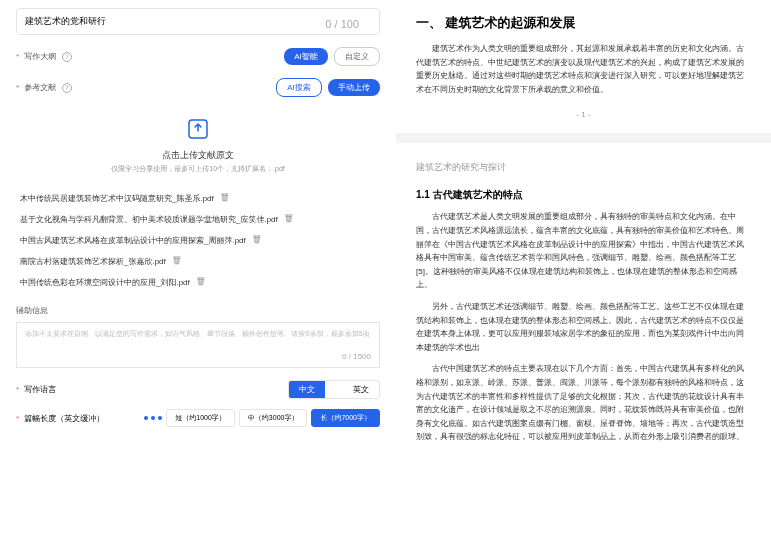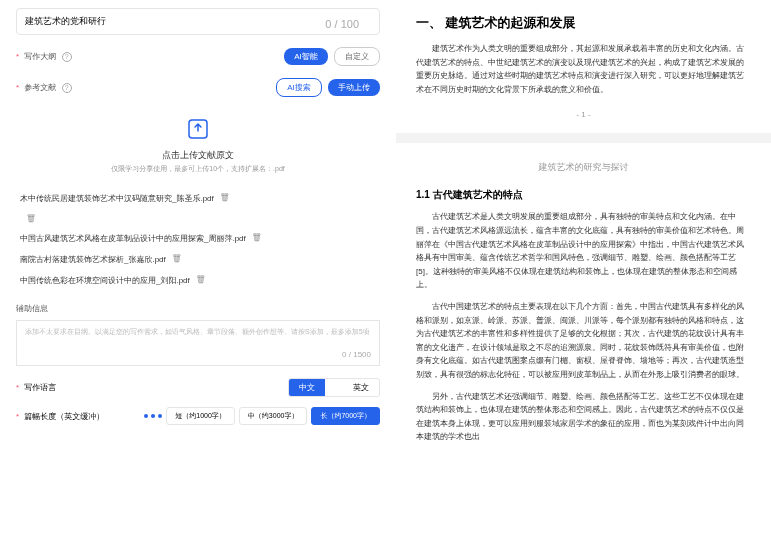--- a/index.html
+++ b/index.html
@@ -32,21 +32,21 @@
 .len-row { display: flex; justify-content: space-between; align-items: center; font-size: 8px; margin-top: 10px; }
 .len-btns { display: flex; gap: 4px; align-items: center; }
 .len-btn { padding: 3px 8px; border: 1px solid #e5e5e5; border-radius: 3px; font-size: 7px; }
 .len-btn.active { background: #2563eb; color: #fff; border-color: #2563eb; }
 .dots { display: flex; gap: 3px; }
 .dot { width: 4px; height: 4px; border-radius: 50%; background: #2563eb; }
 .right h2 { font-size: 13px; font-weight: 600; margin: 14px 0 10px; }
 .right p { font-size: 8px; color: #333; line-height: 1.7; text-indent: 2em; margin-bottom: 8px; }
 .right h3 { font-size: 10px; font-weight: 600; margin: 14px 0 8px; }
 .pagecenter { text-align: center; color: #999; font-size: 8px; margin: 14px 0; }
-.subtitle-c { text-align: center; color: #999; font-size: 9px; margin: 18px 0 6px; }
+.subtitle-c { text-align: left; color: #999; font-size: 9px; margin: 18px 0 6px; }
 .gray-strip { background: #f3f3f3; height: 10px; margin: 0 -20px 0; }
 </style>
 </head>
 <body>
 
 <div class="left">
   <div class="input-row">
     <span>建筑艺术的党和研行</span>
     <span class="counter">0 / 100</span>
   </div>
@@ -86,20 +86,21 @@
       <div class="dz-title">点击上传文献原文</div>
       <div class="dz-sub">仅限学习分享使用，最多可上传10个，支持扩展名：.pdf</div>
     </div>
 
     <div class="file-list">
       <div class="file-item">
           <span>木中传统民居建筑装饰艺术中汉码随意研究_陈圣乐.pdf</span>
           <span class="del">🗑</span>
         </div>
       <div class="file-item">
+          <span>基于文化视角与学科凡翻背景、初中美术较质课题学堂地研究_应笑佳.pdf</span>
           <span class="del">🗑</span>
         </div>
       <div class="file-item">
           <span>中国古风建筑艺术风格在皮革制品设计中的应用探索_周丽萍.pdf</span>
           <span class="del">🗑</span>
         </div>
       <div class="file-item">
           <span>南院古村落建筑装饰艺术探析_张嘉欣.pdf</span>
           <span class="del">🗑</span>
         </div>
@@ -150,15 +151,15 @@
 </div>
 
 <div class="right">
   <h2>一、  建筑艺术的起源和发展</h2>
   <p>建筑艺术作为人类文明的重要组成部分，其起源和发展承载着丰富的历史和文化内涵。古代建筑艺术的特点、中世纪建筑艺术的演变以及现代建筑艺术的兴起，构成了建筑艺术发展的重要历史脉络。通过对这些时期的建筑艺术特点和演变进行深入研究，可以更好地理解建筑艺术在不同历史时期的文化背景下所承载的意义和价值。</p>
   <div class="pagecenter">- 1 -</div>
   <div class="gray-strip"></div>
   <div class="subtitle-c">建筑艺术的研究与探讨</div>
   <h3>1.1  古代建筑艺术的特点</h3>
   <p>古代建筑艺术是人类文明发展的重要组成部分，具有独特的审美特点和文化内涵。在中国，古代建筑艺术风格源远流长，蕴含丰富的文化底蕴，具有独特的审美价值和艺术特色。周丽萍在《中国古代建筑艺术风格在皮革制品设计中的应用探索》中指出，中国古代建筑艺术风格具有中国审美、蕴含传统艺术哲学和国风特色，强调细节、雕塑、绘画、颜色搭配等工艺[5]。这种独特的审美风格不仅体现在建筑结构和装饰上，也体现在建筑的整体形态和空间感上。</p>
+  <p>另外，古代建筑艺术还强调细节、雕塑、绘画、颜色搭配等工艺。这些工艺不仅体现在建筑结构和装饰上，也体现在建筑的整体形态和空间感上。因此，古代建筑艺术的特点不仅仅是在建筑本身上体现，更可以应用到服装域家居学术的象征的应用，而也为某刻戏件计中出向同本建筑的学术也出</p>
   <p>古代中国建筑艺术的特点主要表现在以下几个方面：首先，中国古代建筑具有多样化的风格和派别，如京派、岭派、苏派、普派、闽派、川派等，每个派别都有独特的风格和特点，这为古代建筑艺术的丰富性和多样性提供了足够的文化根据；其次，古代建筑的花纹设计具有丰富的文化遗产，在设计领域是取之不尽的追溯源泉。同时，花纹装饰既符具有审美价值，也附身有文化底蕴。如古代建筑图案点缀有门楣、窗棂、屋脊脊饰、墙地等；再次，古代建筑造型别致，具有很强的标志化特征，可以被应用到皮革制品上，从而在外形上吸引消费者的眼球。</p>
-  <p>另外，古代建筑艺术还强调细节、雕塑、绘画、颜色搭配等工艺。这些工艺不仅体现在建筑结构和装饰上，也体现在建筑的整体形态和空间感上。因此，古代建筑艺术的特点不仅仅是在建筑本身上体现，更可以应用到服装域家居学术的象征的应用，而也为某刻戏件计中出向同本建筑的学术也出</p>
 </div>
 
 </body></html>

